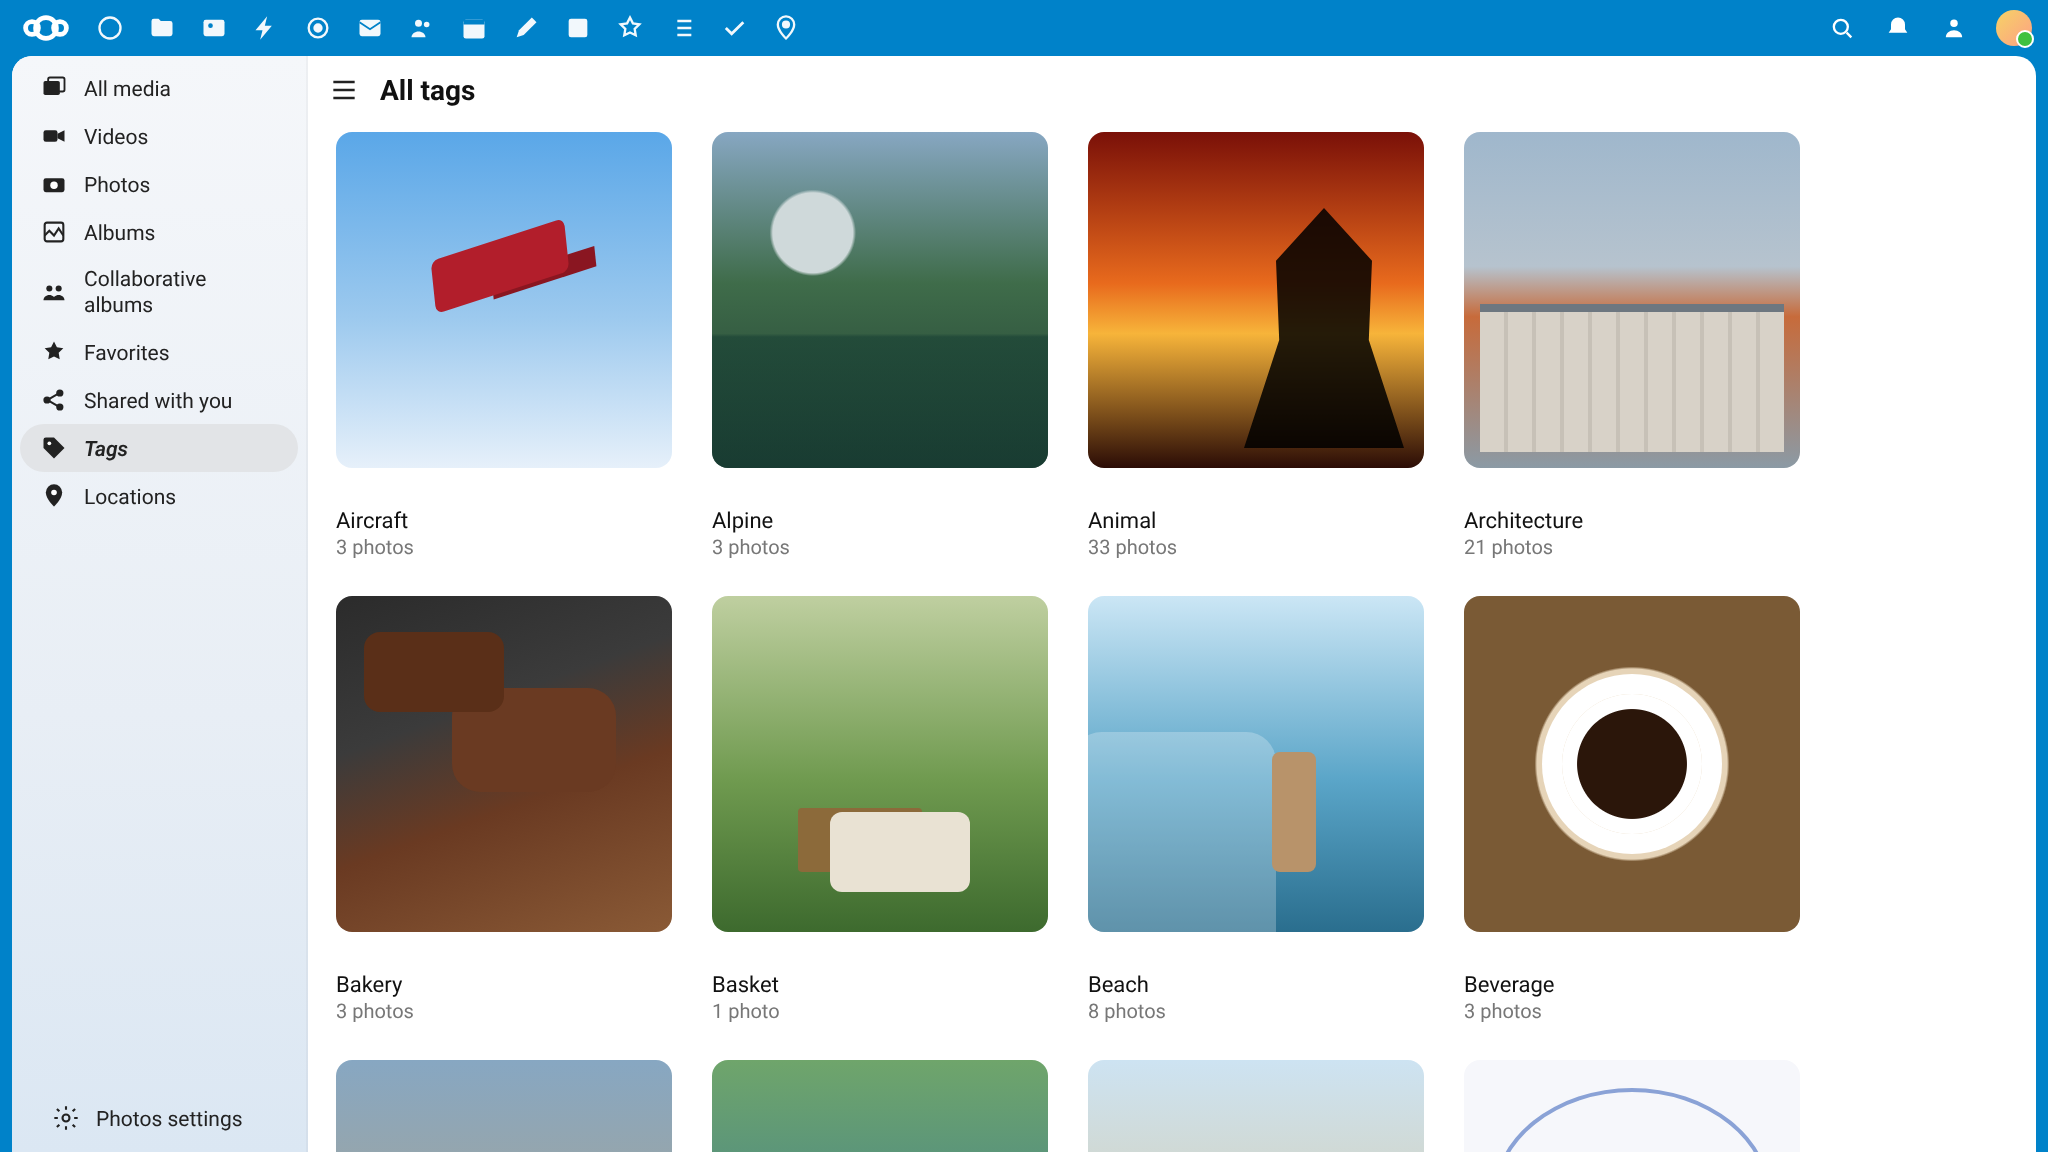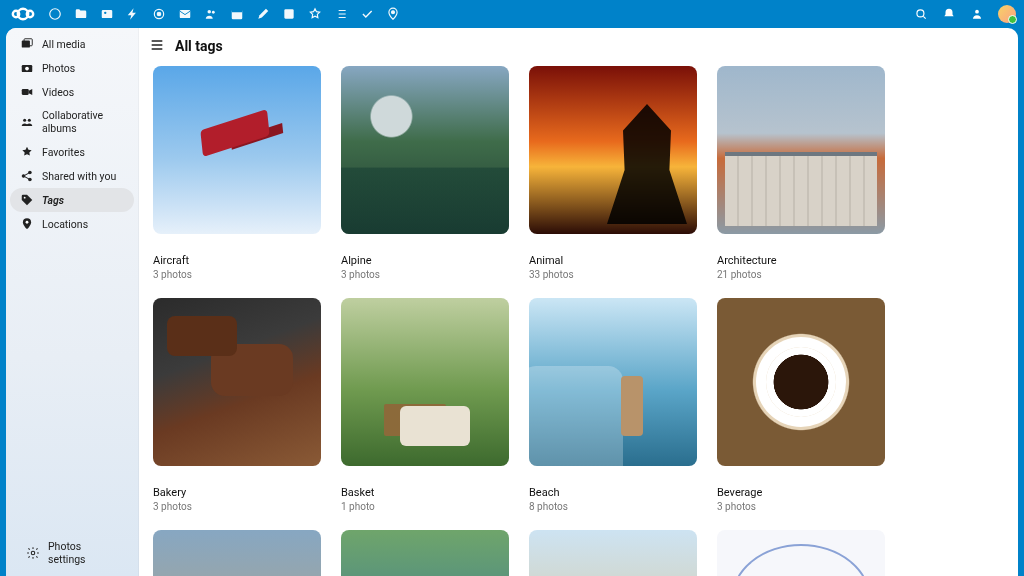--- a/index.html
+++ b/index.html
@@ -24,21 +24,21 @@
 .shell {
   position: absolute;
   top: 28px; left: 6px; right: 6px; bottom: 0;
   background: #fff;
   border-radius: 10px 10px 0 0;
   display: flex;
   overflow: hidden;
 }
 
 .sidebar {
-  width: 133px;
+  width: 148px;
   background: linear-gradient(180deg, #f5f7fa 0%, #e8eef5 60%, #dbe7f3 100%);
   display: flex;
   flex-direction: column;
   padding-top: 4px;
   border-right: 1px solid rgba(0,0,0,0.03);
 }
 .sidebar ul { list-style: none; }
 .sidebar li {
   display: flex; align-items: center; gap: 8px;
   padding: 5px 10px;
@@ -235,34 +235,43 @@
             <svg width="14" height="14" viewBox="0 0 24 24" fill="#222">
               <rect x="3" y="6" width="14" height="12" rx="1.5"></rect>
               <rect x="7" y="3" width="14" height="12" rx="1.5" fill="none" stroke="#222" stroke-width="1.6"></rect>
             </svg>
           </span>
         <span>All media</span>
       </li>
       <li>
         <span class="sicon">
             <svg width="14" height="14" viewBox="0 0 24 24" fill="#222">
+              <rect x="3" y="7" width="12" height="10" rx="2"></rect>
+              <path d="M15 10l6-3v10l-6-3z"></path>
+            </svg>
+          </span>
+        <span>Videos</span>
+      </li>
+      <li>
+        <span class="sicon">
+            <svg width="14" height="14" viewBox="0 0 24 24" fill="#222">
               <rect x="3" y="7" width="18" height="12" rx="2"></rect>
               <circle cx="12" cy="13" r="3.2" fill="#fff"></circle>
             </svg>
           </span>
         <span>Photos</span>
       </li>
       <li>
         <span class="sicon">
-            <svg width="14" height="14" viewBox="0 0 24 24" fill="#222">
-              <rect x="3" y="7" width="12" height="10" rx="2"></rect>
-              <path d="M15 10l6-3v10l-6-3z"></path>
-            </svg>
-          </span>
-        <span>Videos</span>
+            <svg width="14" height="14" viewBox="0 0 24 24" fill="none" stroke="#222" stroke-width="1.8">
+              <rect x="4" y="4" width="16" height="16" rx="2"></rect>
+              <path d="M4 15l4-4 4 4 4-6 4 6"></path>
+            </svg>
+          </span>
+        <span>Albums</span>
       </li>
       <li>
         <span class="sicon">
             <svg width="14" height="14" viewBox="0 0 24 24" fill="#222">
               <circle cx="8" cy="9" r="2.6"></circle>
               <circle cx="16" cy="9" r="2.6"></circle>
               <path d="M3 19c0-2.5 2.2-4.5 5-4.5s5 2 5 4.5M11 19c0-2.5 2.2-4.5 5-4.5s5 2 5 4.5"></path>
             </svg>
           </span>
         <span>Collaborative albums</span>

